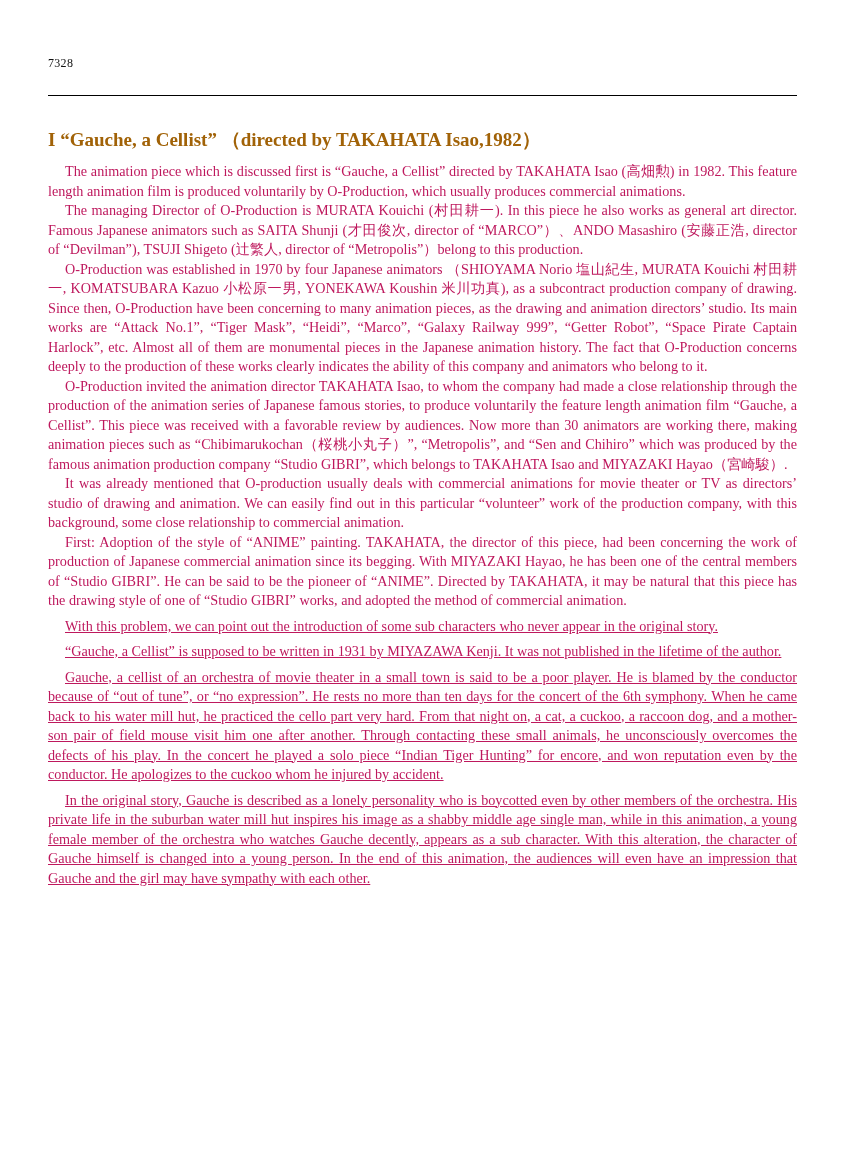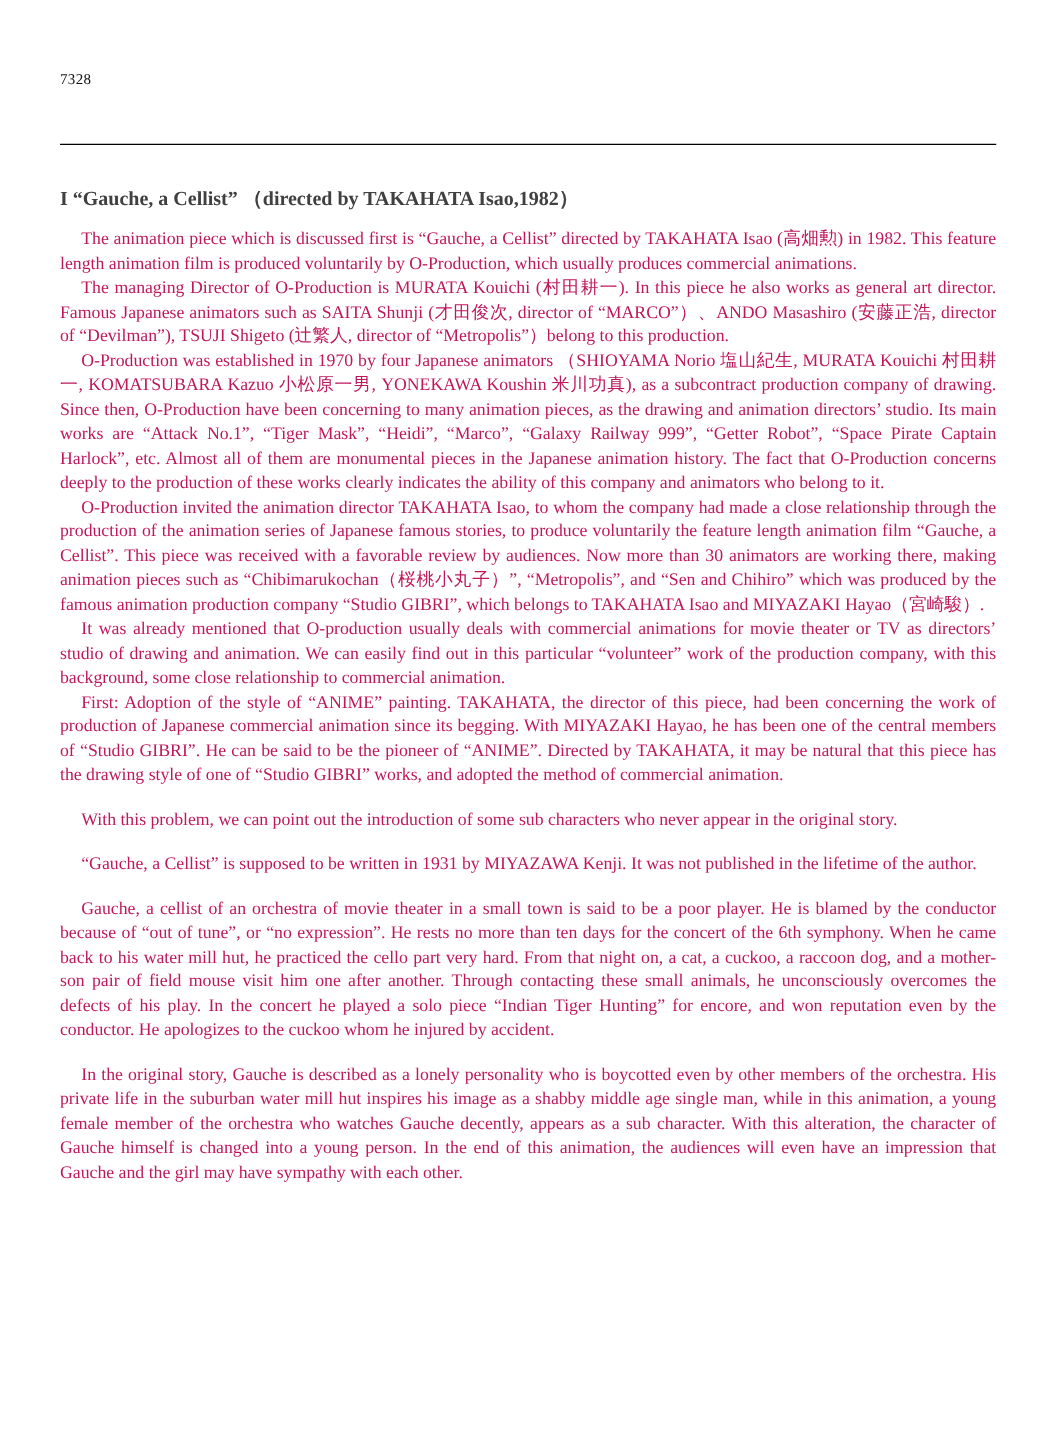--- a/index.html
+++ b/index.html
@@ -14,21 +14,21 @@
     margin: 0 auto;
     background: #ffffff;
     color: #111111;
     font-family: "Liberation Serif", "DejaVu Serif", serif;
     box-sizing: border-box;
     padding: 0 49px 0 48px;
     overflow: hidden;
   }
   .running-header {
     position: relative;
-    padding-top: 56px;
+    padding-top: 36px;
     font-size: 12px;
     line-height: 14px;
     color: #111111;
   }
   .page-num {
     position: absolute;
     left: 0;
     top: 56px;
     font-style: normal;
     letter-spacing: 0.3px;
@@ -38,35 +38,36 @@
     text-align: center;
     font-style: italic;
   }
   .rule {
     border: none;
     border-top: 1.6px solid #000000;
     margin: 59px 0 0 0;
   }
   .section-heading {
     margin: 34px 0 12px 0;
-    font-size: 16px;
+    font-size: 19px;
     line-height: 20px;
     font-weight: bold;
-    color: #404040;
+    color: #a16207;
   }
   .body-text p {
     margin: 0;
     font-size: 14.2px;
     line-height: 19.5px;
     text-align: justify;
     text-indent: 17px;
     color: #be185d;
   }
   .body-text p.gap {
-    margin-top: 16px;
+    margin-top: 6px;
+    text-decoration: underline;
   }
   .body-text p.cont {
     text-align-last: justify;
   }
 </style>
 </head>
 <body>
 
 <div class="page">
 

